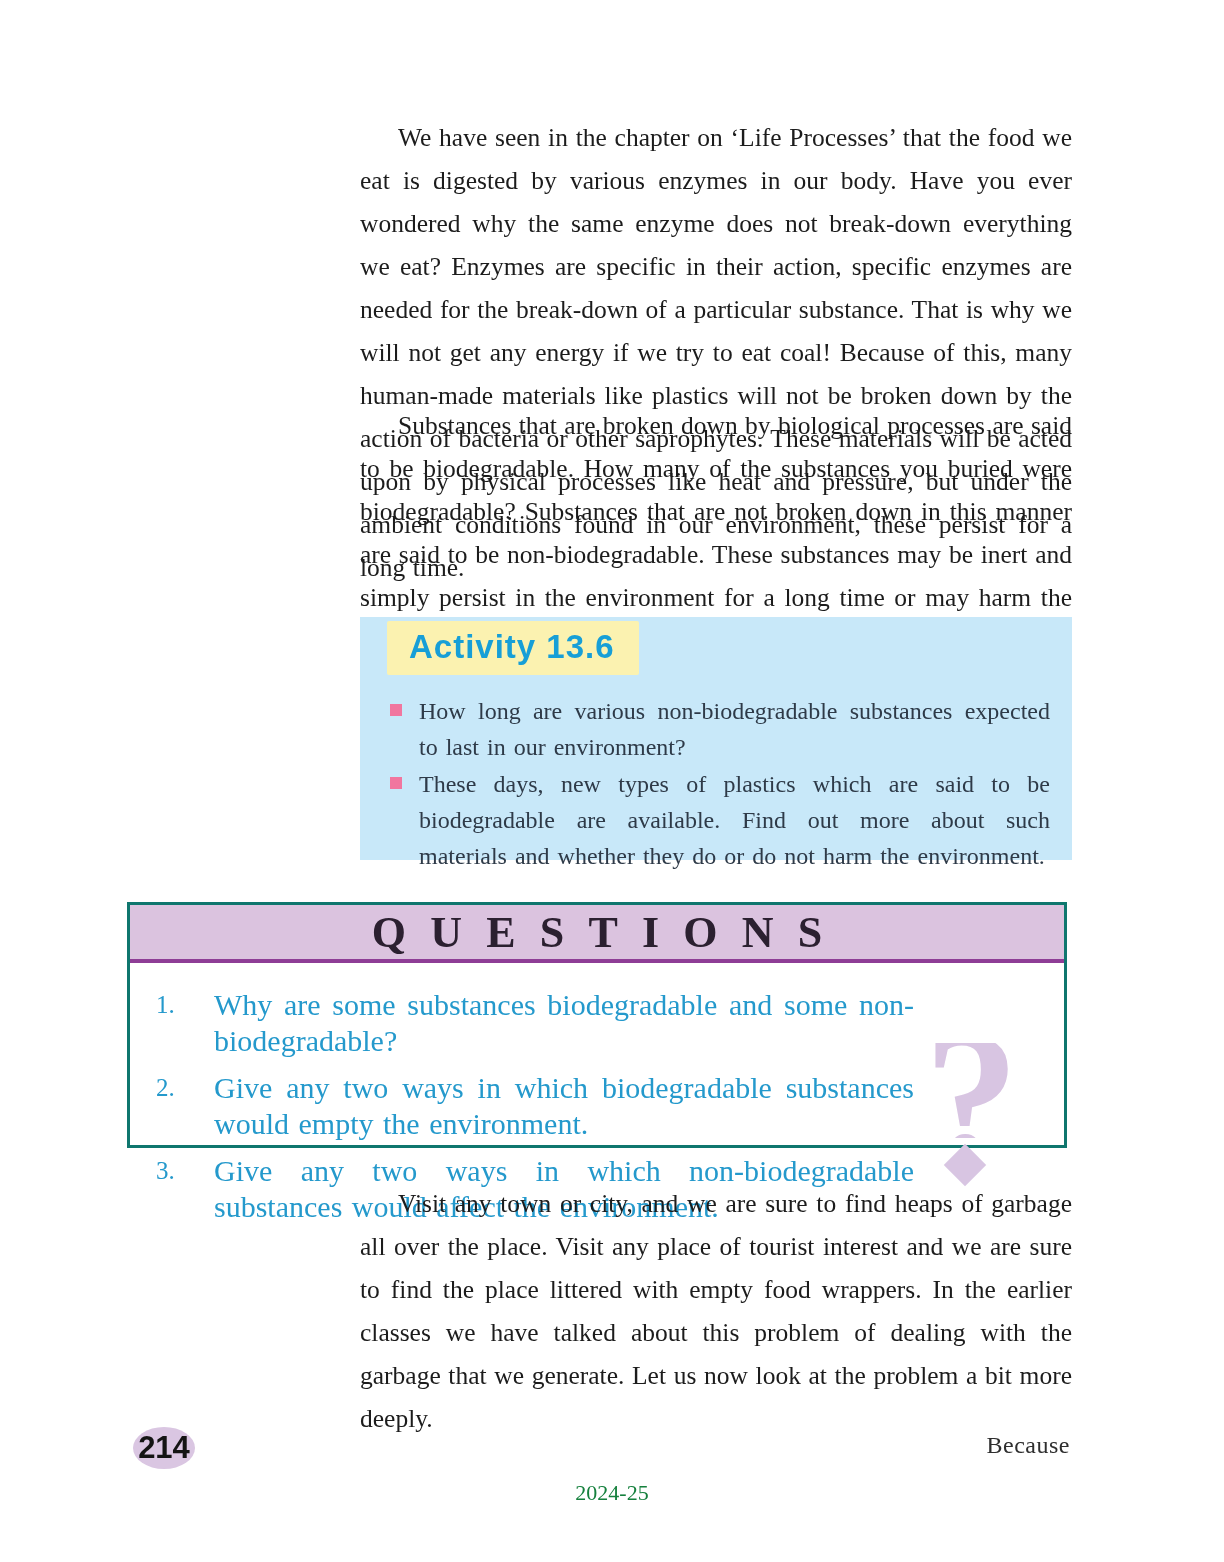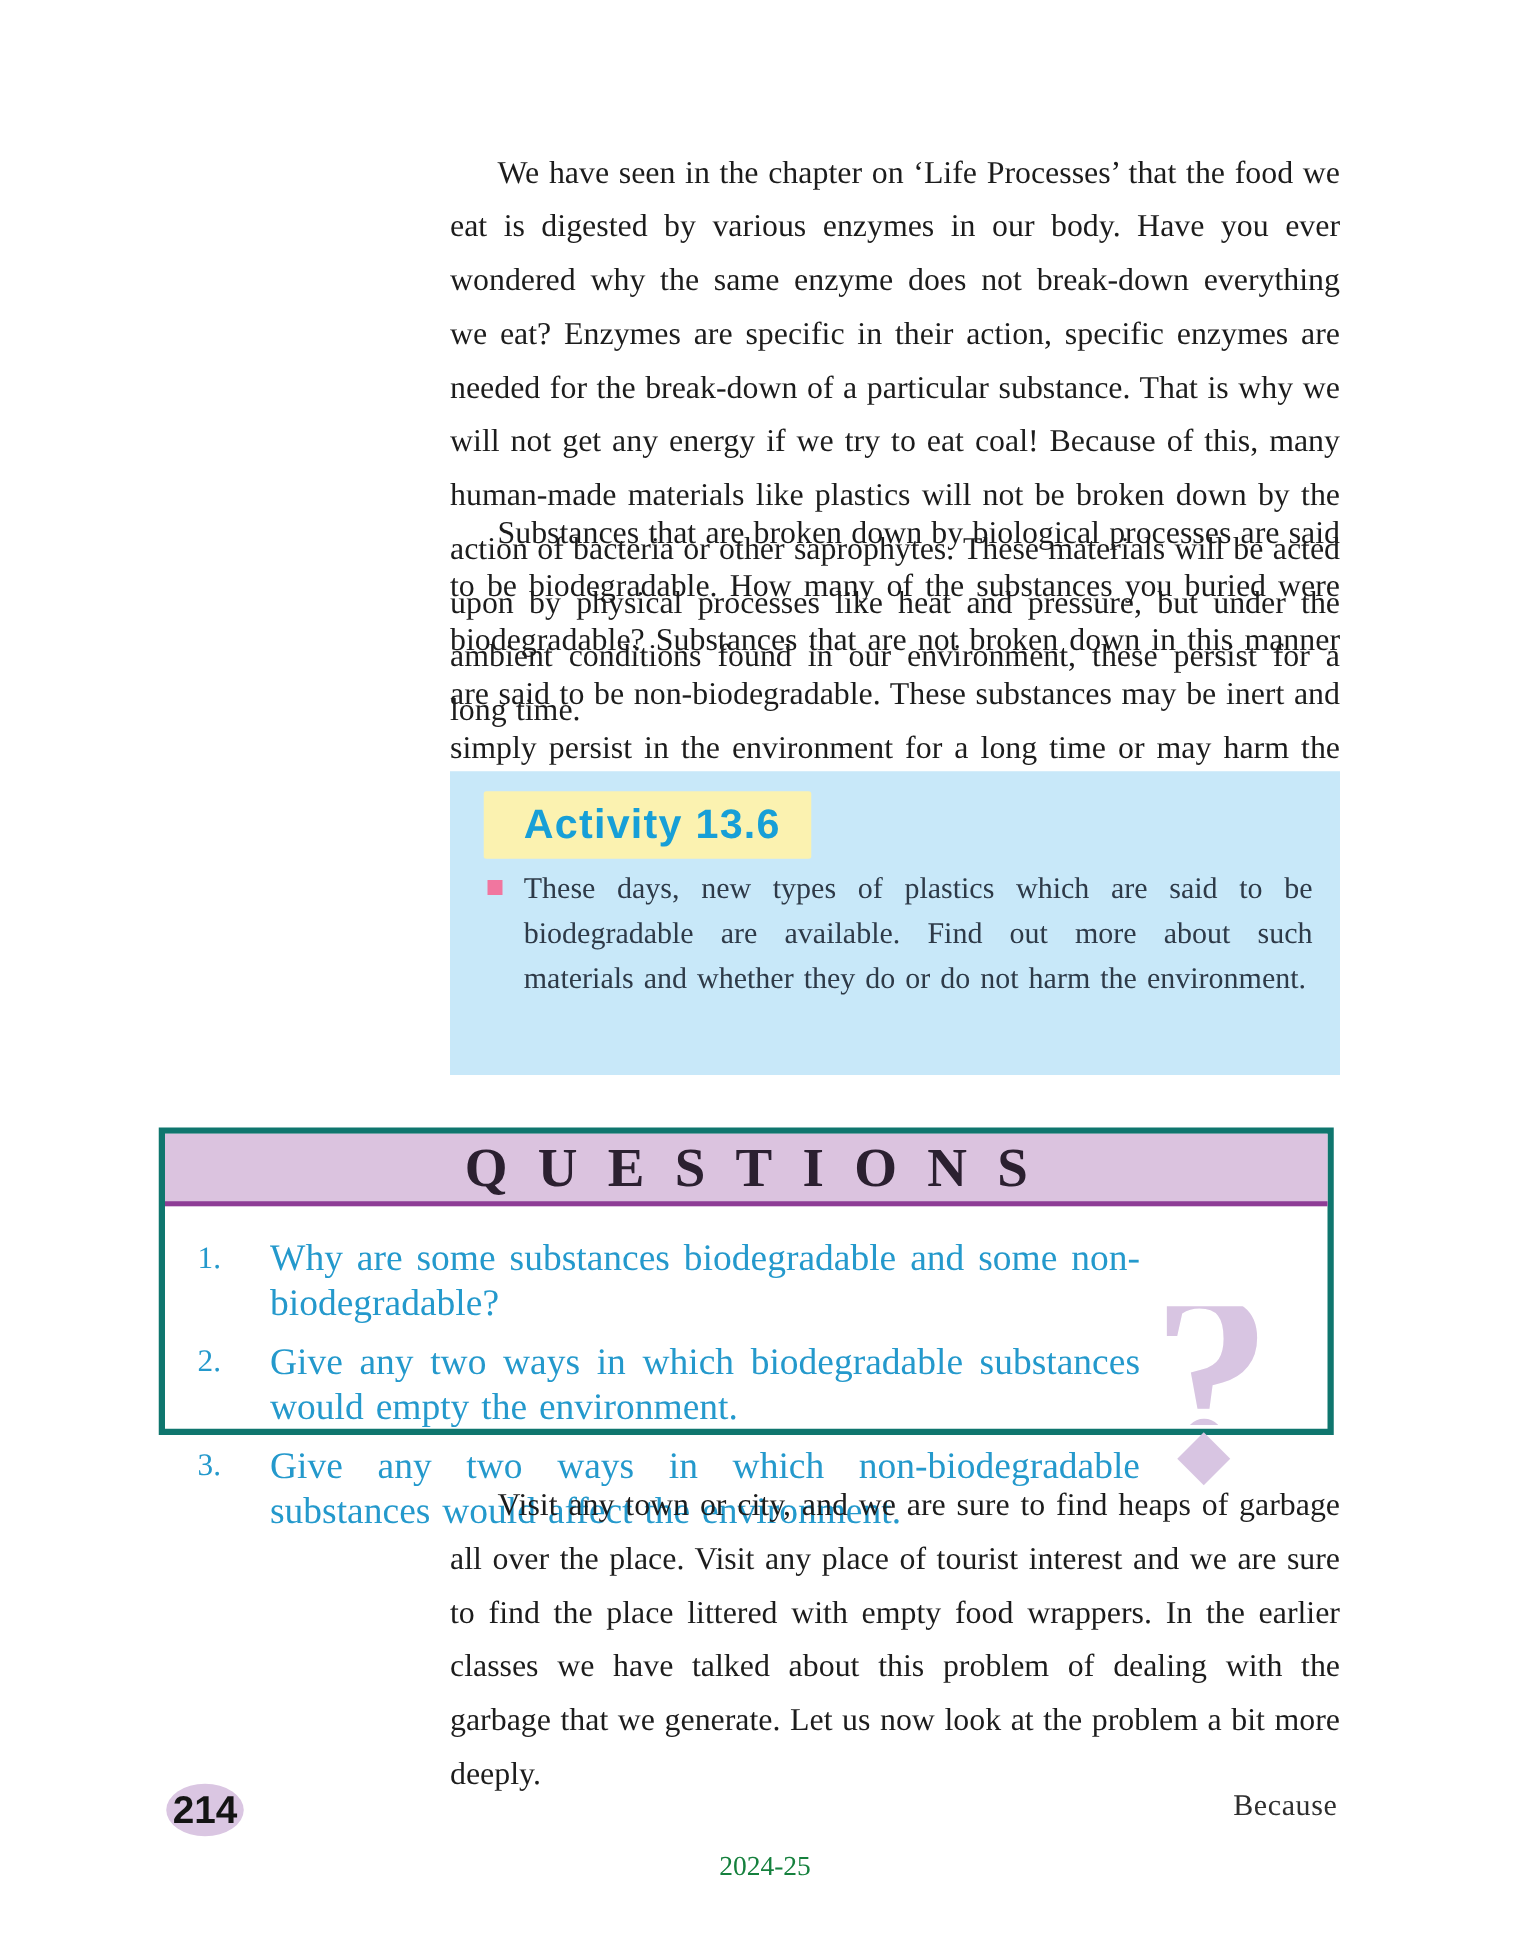--- a/index.html
+++ b/index.html
@@ -34,23 +34,23 @@
     position: absolute;
     left: 360px;
     top: 617px;
     width: 712px;
     height: 243px;
     background: #c8e8f9;
   }
   .activity-title-tab {
     position: absolute;
     left: 27px;
-    top: 16px;
+    top: 4px;
     background: #fbf2b0;
-    padding: 7px 24px 9px 32px;
+    padding: 7px 24px 9px 22px;
     border-radius: 2px;
   }
   .activity-title {
     font-family: "Liberation Sans", sans-serif;
     font-weight: bold;
     font-size: 33px;
     color: #179fd7;
     letter-spacing: 1px;
   }
   .activity-list {
@@ -82,21 +82,21 @@
     word-spacing: 2px;
   }
 
   
   .questions-box {
     position: absolute;
     left: 127px;
     top: 902px;
     width: 940px;
     height: 246px;
-    border: 5px solid #0f766e;
+    border: 3px solid #0f766e;
     background: #ffffff;
   }
   .questions-header {
     height: 58px;
     background: #dbc3df;
     border-bottom: 4px solid #8e3d96;
     display: flex;
     align-items: center;
     justify-content: center;
   }
@@ -203,20 +203,24 @@
 
   <p class="body-para" id="para-biodegradable">Substances that are broken down by biological processes are said to be biodegradable. How many of the substances you buried were biodegradable? Substances that are not broken down in this manner are said to be non-biodegradable. These substances may be inert and simply persist in the environment for a long time or may harm the various members of the eco-system.</p>
 
   <div class="activity-box">
     <div class="activity-title-tab">
       <span class="activity-title">Activity 13.6</span>
     </div>
     <ul class="activity-list">
       <li class="activity-item">
         <span class="bullet-square"></span>
+        <span class="activity-item-text">How long are various non-biodegradable substances expected to last in our environment?</span>
+      </li>
+      <li class="activity-item">
+        <span class="bullet-square"></span>
         <span class="activity-item-text">These days, new types of plastics which are said to be biodegradable are available. Find out more about such materials and whether they do or do not harm the environment.</span>
       </li>
     </ul>
   </div>
 
   <div class="questions-box">
     <div class="questions-header">
       <span class="questions-title">QUESTIONS</span>
     </div>
     <div class="questions-body">

